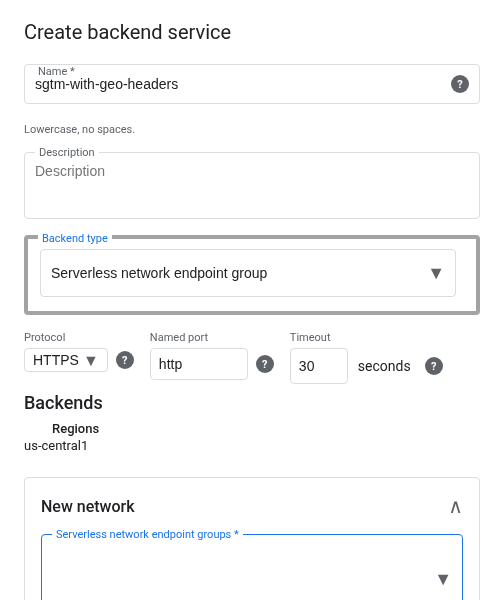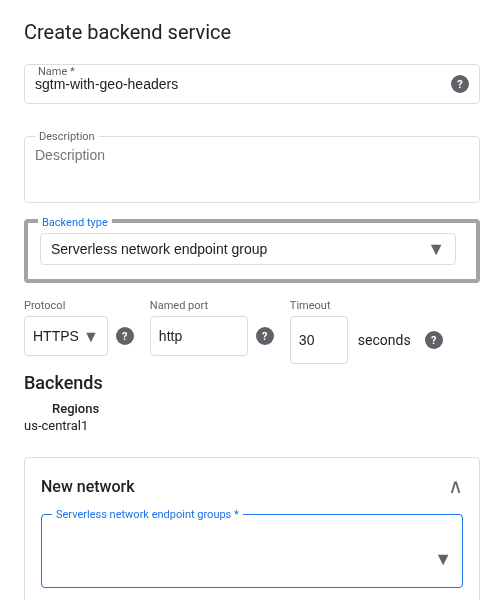--- a/index.html
+++ b/index.html
@@ -72,21 +72,21 @@
       color: #1a73e8;
       position: absolute;
       top: -7px;
       left: 10px;
       background: #fff;
       padding: 0 4px;
     }
     .select-wrapper {
       border: 1px solid #dadce0;
       border-radius: 4px;
-      height: 32px;
+      height: 48px;
       display: flex;
       align-items: center;
       padding: 0 10px;
       background: #fff;
       cursor: pointer;
     }
     .select-wrapper select {
       border: none;
       outline: none;
       font-size: 14px;
@@ -113,58 +113,58 @@
       flex-direction: column;
     }
     .col-label {
       font-size: 11px;
       color: #5f6368;
       margin-bottom: 4px;
     }
     .protocol-select-wrapper {
       border: 1px solid #dadce0;
       border-radius: 4px;
-      height: 40px;
+      height: 24px;
       display: flex;
       align-items: center;
       padding: 0 8px;
       background: #fff;
       cursor: pointer;
     }
     .protocol-select-wrapper select {
       border: none;
       outline: none;
       font-size: 14px;
       color: #202124;
       background: transparent;
       cursor: pointer;
       appearance: none;
       -webkit-appearance: none;
     }
     .named-port-input {
       border: 1px solid #dadce0;
       border-radius: 4px;
-      height: 40px;
+      height: 32px;
       display: flex;
       align-items: center;
       padding: 0 8px;
       background: #fff;
     }
     .named-port-input input {
       border: none;
       outline: none;
       font-size: 14px;
       color: #202124;
       width: 80px;
       background: transparent;
     }
     .timeout-wrapper {
       border: 1px solid #dadce0;
       border-radius: 4px;
-      height: 48px;
+      height: 36px;
       display: flex;
       align-items: center;
       padding: 0 8px;
       background: #fff;
     }
     .timeout-wrapper input {
       border: none;
       outline: none;
       font-size: 14px;
       color: #202124;
@@ -303,20 +303,21 @@
   <div class="page-title">Create backend service</div>
 
   <div class="field-group">
     <div class="input-wrapper">
       <input type="text" value="sgtm-with-geo-headers" style="">
       <span class="help-icon">?</span>
     </div>
     <div style="font-size:11px;color:#5f6368;position:relative;top:-42px;left:10px;background:#fff;padding:0 4px;display:inline-block;margin-bottom:-16px;">
       <span style="font-size:11px;color:#5f6368;">Name</span><span style="font-size:11px;color:#5f6368;"> *</span>
     </div>
+    <div class="hint-text">Lowercase, no spaces.</div>
   </div>
 
   <div class="field-group description-group" style="margin-bottom:16px;">
     <div class="description-wrapper">
       <span style="font-size:11px;color:#5f6368;position:absolute;top:-7px;left:10px;background:#fff;padding:0 4px;">Description</span>
       <input type="text" placeholder="Description" style="">
     </div>
   </div>
 
   <div class="backend-type-section">

